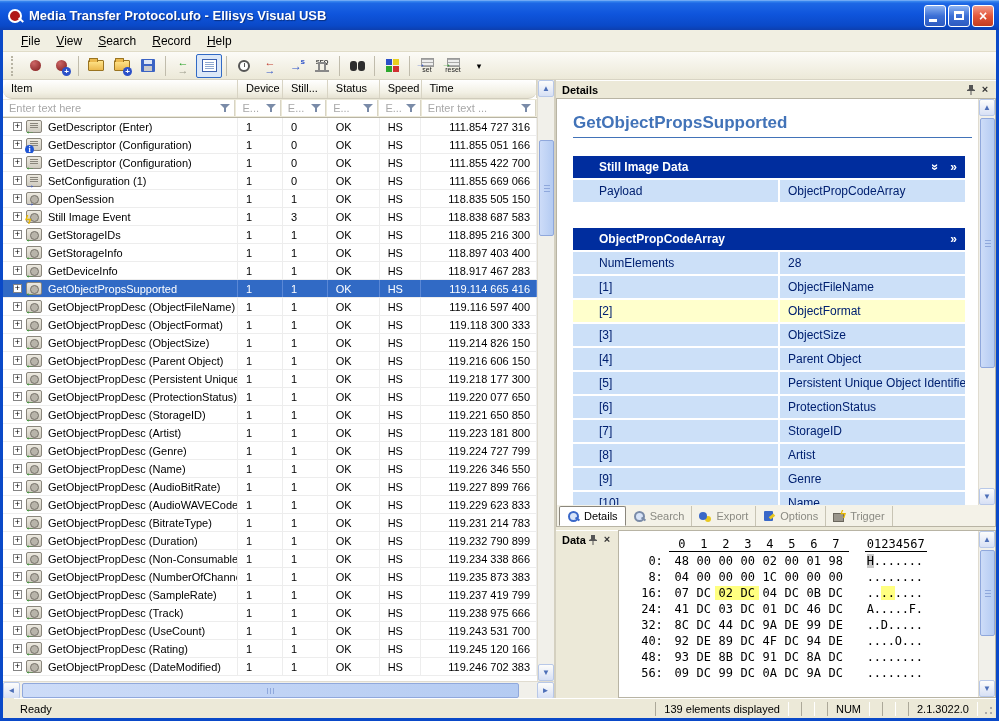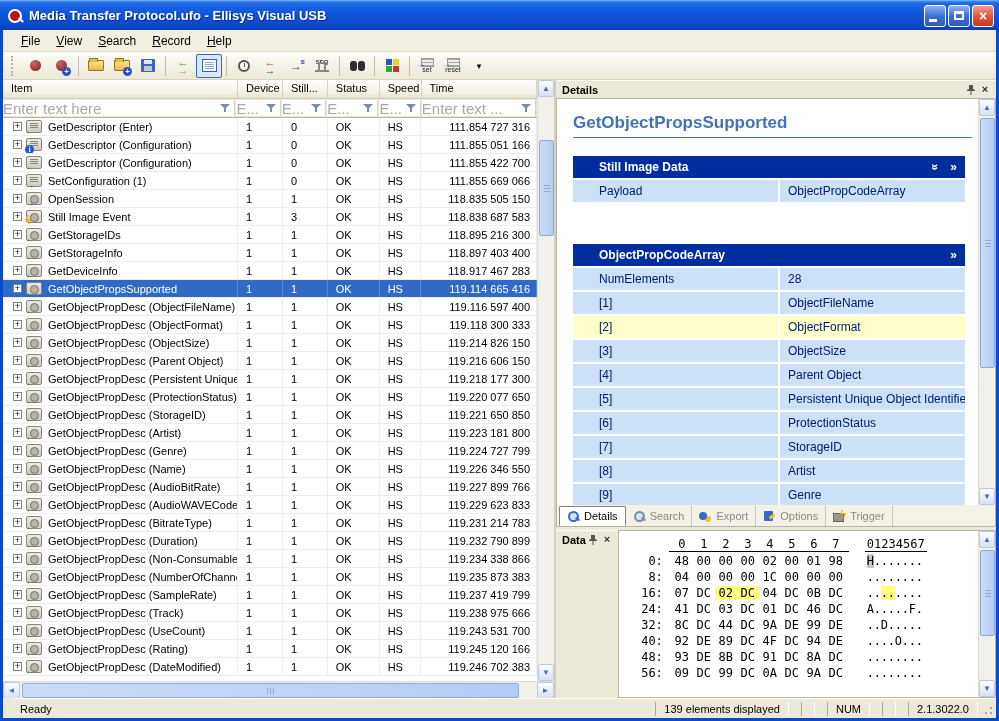--- a/index.html
+++ b/index.html
@@ -69,26 +69,26 @@
   .tb-grid .ar.blue{color:#2B50C8;} .tb-grid .ar.green{color:#1E9E1E;}
   .tb-more{ font-size:9px; color:#000;}
 
   
   .main{ flex:1; display:flex; overflow:hidden; }
 
   
   .left-panel{ width:553px; display:flex; flex-direction:column; background:#fff; border-right:2px solid #D4D0C0; }
   .lp-top{ flex:1; display:flex; overflow:hidden;}
   .lp-content{ width:536px; display:flex; flex-direction:column; overflow:hidden;}
-  .thead{ display:flex; height:19px; background:linear-gradient(180deg,#FFFFFF,#F2F0E4 70%,#E6E2D2); border-bottom:1px solid #D0CCBC; font-size:11px;}
+  .thead{ display:flex; height:19px; background:linear-gradient(180deg,#FFFFFF,#F2F0E4 70%,#E6E2D2); border-bottom:1px solid #D0CCBC; font-size:11px;border-radius:9px;}
   .th{ padding:2px 0 0 8px; border-right:1px solid #D8D4C4; white-space:nowrap; overflow:hidden;}
   .col-item{width:236px;} .col-device{width:45px;} .col-endpoint{width:45px;} .col-status{width:52px;} .col-speed{width:42px;} .col-time{width:116px;}
   .tfilter{ display:flex; height:19px; background:#ECE9D8; border-bottom:1px solid #B8B4A4;}
   .fcell{ position:relative; border-right:1px solid #D8D4C4; background:#fff; margin:1px 1px 1px 0; display:flex; align-items:center; }
-  .ftext{ flex:1; font-size:15px; color:#A8A8A8; white-space:nowrap; overflow:hidden;}
+  .ftext{ flex:1; padding-left:6px; font-size:11px; color:#A8A8A8; white-space:nowrap; overflow:hidden;}
   .funnel{ width:11px; height:10px; position:relative; margin-right:3px; flex:none;}
   .funnel::before{ content:""; position:absolute; top:1px; left:0; border-left:5px solid transparent; border-right:5px solid transparent; border-top:5px solid #7A8BA8;}
   .funnel::after{ content:""; position:absolute; top:5px; left:4px; width:2px; height:4px; background:#7A8BA8;}
   .tbody{ flex:1; overflow:hidden; font-size:11px;}
   .tr{ display:flex; height:18px; border-bottom:1px solid #EDEDED; align-items:center; color:#000;}
   .tr .td{ height:100%; display:flex; align-items:center; border-right:1px solid #EDEDED; padding-left:8px; white-space:nowrap; overflow:hidden;}
   .tr .col-time{ justify-content:flex-end; padding-right:6px;}
   .tr.selected{ background:#316AC5; color:#fff;}
   .tr.selected .td{ border-right:1px solid #5B88D6;}
   .expand{ width:9px; height:9px; border:1px solid #848484; background:#fff; color:#000; font-size:9px; line-height:7px; text-align:center; margin:0 4px 0 2px; flex:none;}
@@ -116,21 +116,21 @@
   .right-col{ flex:1; display:flex; flex-direction:column; overflow:hidden;}
   .panel-head{ height:18px; display:flex; align-items:center; padding:0 4px 0 6px; font-size:11px; font-weight:bold; background:#ECE9D8; border-top:1px solid #fff;}
   .panel-head .ph-title{ flex:1;}
   .ph-pin{ width:14px; height:14px; display:flex; align-items:center; justify-content:center;}
   .ph-close{ width:14px; height:14px; font-size:11px; line-height:13px; text-align:center; color:#333;}
 
   .details-panel{ height:447px; display:flex; flex-direction:column; overflow:hidden;}
   .details-body{ flex:1; display:flex; overflow:hidden; border:1px solid #B8B4A4; border-bottom:none; background:#fff;}
   .details-content{ flex:1; overflow:hidden; padding:14px 6px 0 16px;}
   .dheading{ font-size:17px; font-weight:bold; color:#4273B8; padding-bottom:4px; border-bottom:1px solid #4273B8; margin-bottom:18px;}
-  .dsection{ width:392px; margin-bottom:42px;}
+  .dsection{ width:392px; margin-bottom:26px;}
   .dsec-head{ height:22px; background:#002D9E; color:#fff; display:flex; align-items:center; padding:0 8px 0 26px; font-size:12px; font-weight:bold;}
   .dsec-head .dsec-title{ flex:1;}
   .chev{ color:#fff; font-weight:bold; font-size:12px; margin-left:12px; display:inline-block;}
   .chev.collapse{ transform:rotate(90deg);}
   .drow{ display:flex; margin-top:2px; height:22px; font-size:12px; color:#002070;}
   .drow .dkey{ width:205px; background:#CCE0F8; display:flex; align-items:center; padding-left:26px; margin-right:2px;}
   .drow .dval{ flex:1; background:#CCE0F8; display:flex; align-items:center; padding-left:8px; white-space:nowrap; overflow:hidden;}
   .drow.hl .dkey,.drow.hl .dval{ background:#FFFFCC;}
 
   .dtabs{ height:22px; display:flex; align-items:center; background:#F4F2E8; border:1px solid #B8B4A4; border-top:none; padding-left:2px; font-size:11px;}

